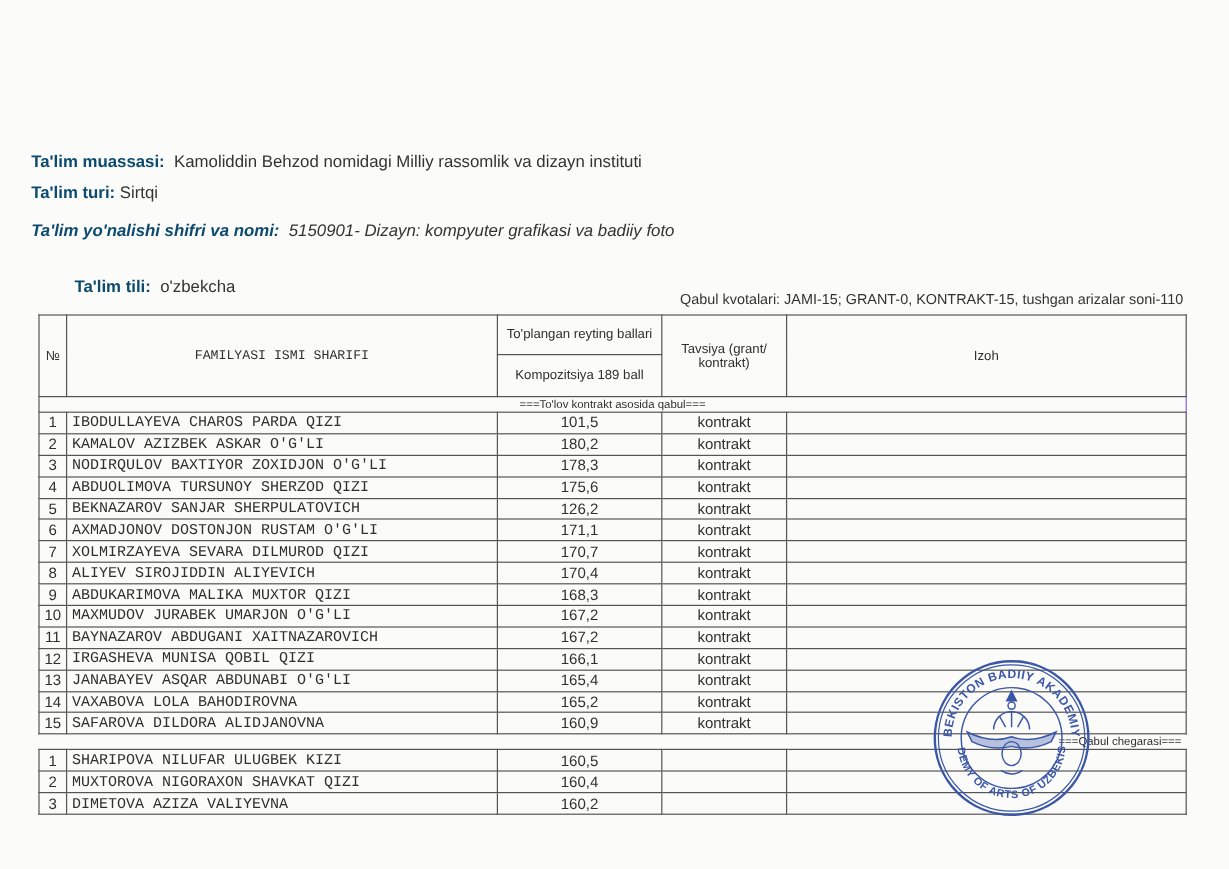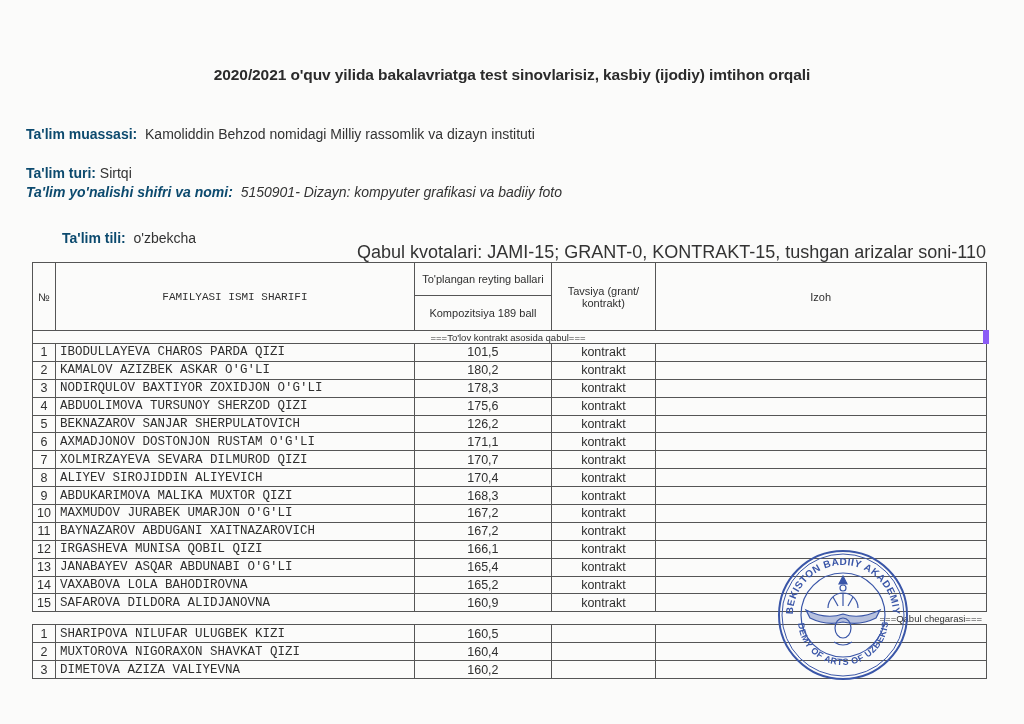--- a/index.html
+++ b/index.html
@@ -10,48 +10,47 @@
     color: #2a2a2a;
     position: relative;
   }
   .title {
     position: absolute; left: 0; width: 1024px; top: 64px;
     text-align: center; font-weight: bold; font-size: 15.5px; line-height: 21px;
     color: #2b2b2b; letter-spacing: -0.1px;
   }
   .meta { position: absolute; left: 26px; font-size: 14px; color: #333; }
   .meta b { color: #0c4a6e; }
-  .m1 { top: 126px; } .m2 { top: 165px; } .m3 { top: 184px; font-style: italic; } .m4 { top: 230px; margin-left: 36px; }
-  .quota { position: absolute; right: 38px; top: 242px; font-size: 18px; color: #333; }
+  .m1 { top: 126px; } .m2 { top: 152px; } .m3 { top: 184px; font-style: italic; } .m4 { top: 230px; margin-left: 36px; }
+  .quota { position: absolute; right: 38px; top: 242px; font-size: 12px; color: #333; }
 
   table.main {
     position: absolute; left: 32px; top: 262px; width: 957px;
     border-collapse: collapse; font-size: 12.5px; color: #2f2f2f;
   }
   table.main td, table.main th {
     border: 1px solid #555; padding: 0 4px; font-weight: normal;
   }
   th { text-align: center; font-size: 11px; }
   .h1 { height: 33px; } .h2 { height: 35px; }
   .c-no { width: 12px; text-align: center; }
   .c-name { width: 350px; text-align: left; font-family: Liberation Mono, monospace; }
   .c-score { width: 128px; text-align: center; }
   .c-rec { width: 95px; text-align: center; }
   .c-note { width: auto; }
   tr.row td { height: 16.9px; line-height: 16px; }
-  tr.section td { height: 12px; font-size: 9.5px; text-align: center; line-height: 11px; border-left: 1px solid #555; border-right: 6px solid #8b5cf6; }
+  tr.section td { height: 12px; font-size: 9.5px; text-align: center; line-height: 11px; border-left: 1px solid #555; border-right: 1px solid #8b5cf6; }
   tr.section2 td { border: none; height: 12px; font-size: 9.5px; text-align: right; line-height: 11px; padding-left: 415px; }
 
   .stamp { position: absolute; left: 776px; top: 548px; width: 134px; height: 134px; }
 </style>
 </head>
 <body>
 
 <div class="title">
-  <div>2020/2021 o'quv yilida bakalavriatga test sinovlarisiz, kasbiy (ijodiy) imtihon orqali</div>
 </div>
 
 <div class="meta m1"><b>Ta'lim muassasi:</b>&nbsp; <span>Kamoliddin Behzod nomidagi Milliy rassomlik va dizayn instituti</span></div>
 <div class="meta m2"><b>Ta'lim  turi:</b> <span>Sirtqi</span></div>
 <div class="meta m3"><b>Ta'lim yo'nalishi shifri va nomi:</b>&nbsp; <span>5150901- Dizayn: kompyuter grafikasi va badiiy foto</span></div>
 <div class="meta m4"><b>Ta'lim tili:</b>&nbsp; <span>o'zbekcha</span></div>
 
 <div class="quota">Qabul kvotalari:  JAMI-15;  GRANT-0,  KONTRAKT-15, tushgan arizalar soni-110</div>
 
 <table class="main">

